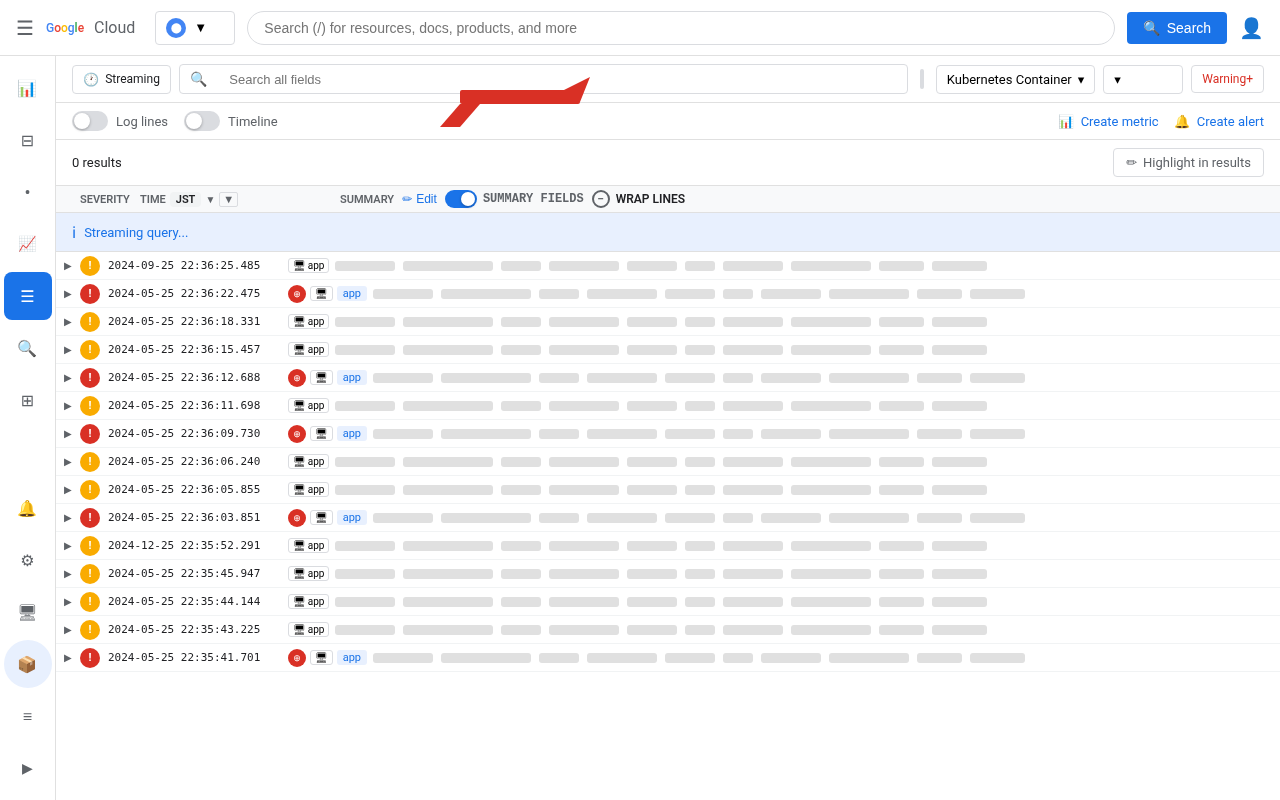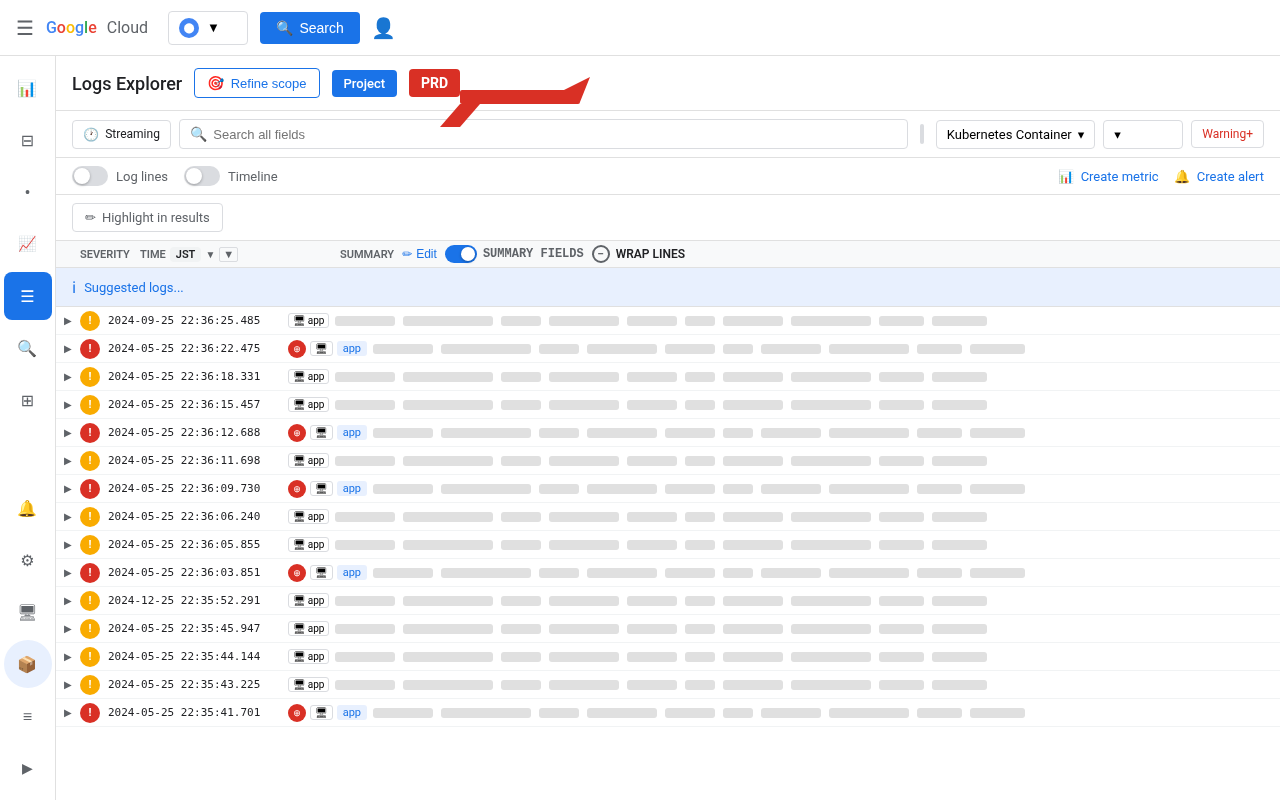--- a/index.html
+++ b/index.html
@@ -96,21 +96,21 @@
     }
     .streaming-btn {
       display: flex; align-items: center; gap: 6px; border: 1px solid #dadce0;
       border-radius: 4px; padding: 6px 10px; cursor: pointer; font-size: 12px;
       color: #202124; background: #fff;
     }
     .search-fields {
       flex: 1; display: flex; align-items: center; border: 1px solid #dadce0;
       border-radius: 4px; padding: 6px 10px; gap: 6px;
     }
-    .search-fields input { border: none; outline: none; flex: 1; font-size: 13px; background: transparent; }
+    .search-fields input { border: none; outline: none; flex: 1; font-size: 13px; background: transparent; margin-left: 16px; }
     .k8s-selector {
       display: flex; align-items: center; gap: 6px; border: 1px solid #dadce0;
       border-radius: 4px; padding: 6px 10px; cursor: pointer; font-size: 13px; background: #fff;
     }
     .resource-selector {
       display: flex; align-items: center; gap: 6px; border: 1px solid #dadce0;
       border-radius: 4px; padding: 6px 10px; cursor: pointer; font-size: 13px; background: #fff; min-width: 80px;
     }
     .warning-badge {
       border: 1px solid #dadce0; border-radius: 4px; padding: 6px 10px;
@@ -200,30 +200,33 @@
     .wrap-btn { display: flex; align-items: center; gap: 6px; color: #202124; cursor: pointer; font-size: 12px; }
     .minus-circle { width: 18px; height: 18px; border-radius: 50%; border: 2px solid #5f6368; display: flex; align-items: center; justify-content: center; font-size: 12px; color: #5f6368; }
     .jst-badge { background: #f1f3f4; border-radius: 4px; padding: 1px 6px; font-size: 11px; color: #202124; cursor: pointer; }
   </style>
 </head>
 <body>
 
 <div class="top-bar">
   <span class="hamburger-icon">☰</span>
   <div class="google-cloud-logo">
-    <span style="font-size:16px; font-weight:500;">
+    <span style="font-size:12px; font-weight:500;">
       <span style="color:#4285F4">G</span><span style="color:#EA4335">o</span><span style="color:#FBBC05">o</span><span style="color:#4285F4">g</span><span style="color:#34A853">l</span><span style="color:#EA4335">e</span>
     </span>
     <span style="color:#5f6368; font-size:16px; font-weight:400; margin-left:4px;">Cloud</span>
   </div>
   <div class="project-selector">
     <div class="project-dot">
       <span style="color:#fff; font-size:10px;">⬤</span>
     </div>
     <span>▼</span>
+  </div>
+  <div class="search-bar">
+    <input type="text" placeholder="Search (/) for resources, docs, products, and more" style="">
   </div>
   <button class="search-button">
     <span>🔍</span>
     <span>Search</span>
   </button>
   <span class="notif-icon">👤</span>
 </div>
 
 <div class="app-layout">
 
@@ -239,29 +242,20 @@
     <div class="nav-icon" style="font-size:16px;">🔔</div>
     <div class="nav-icon" style="font-size:16px;">⚙</div>
     <div class="nav-icon" style="font-size:16px;">🖥</div>
     <div class="nav-icon active" style="font-size:16px;">📦</div>
     <div class="nav-icon" style="font-size:16px;">≡</div>
     <div class="nav-icon" style="font-size:14px;">▶</div>
   </div>
 
   <div class="main-content">
 
-    <div class="page-header">
-      <span class="page-title">Logs Explorer</span>
-      <button class="refine-scope-btn">
-        <span style="font-size:14px;">🎯</span>
-        <span>Refine scope</span>
-      </button>
-      <span class="project-badge">Project</span>
-      <span class="prd-badge">PRD</span>
-    </div>
 
     <svg style="position:absolute; top:72px; left:380px; z-index:100; pointer-events:none; width:220px; height:80px;">
 
       <rect x="80" y="18" width="120" height="14" fill="#d93025" rx="2"></rect>
 
       <polygon points="210,5 200,30 170,25" fill="#d93025"></polygon>
 
       <polygon points="60,55 80,32 100,32 80,55" fill="#d93025"></polygon>
     </svg>
 
@@ -304,20 +298,21 @@
         <span>📊</span>
         <span>Create metric</span>
       </div>
       <div class="create-alert-btn">
         <span>🔔</span>
         <span>Create alert</span>
       </div>
     </div>
 
     <div class="results-header">
+      <span class="results-count">0 results</span>
       <div class="highlight-btn">
         <span>✏</span>
         <span>Highlight in results</span>
       </div>
     </div>
 
     <div class="log-table">
 
       <div class="table-header">
         <div style="width:16px;"></div>
@@ -342,21 +337,21 @@
           </div>
           <div class="wrap-btn">
             <div class="minus-circle">−</div>
             <span>Wrap lines</span>
           </div>
         </div>
       </div>
 
       <div class="streaming-header">
         <span style="color:#1a73e8; font-size:16px;">ℹ</span>
-        <span style="color:#1a73e8;">Suggested logs...</span>
+        <span style="color:#1a73e8;">Streaming query...</span>
       </div>
 
       <div id="log-rows-container">
           <div class="log-row">
     <span class="expand-icon">▶</span>
     <div style="width:24px; display:flex; align-items:center; margin-right:4px;">
               <div class="severity-warn">!</div>
             </div>
     <div class="log-time">2024-09-25 22:36:25.485</div>
     <div class="log-tags">

